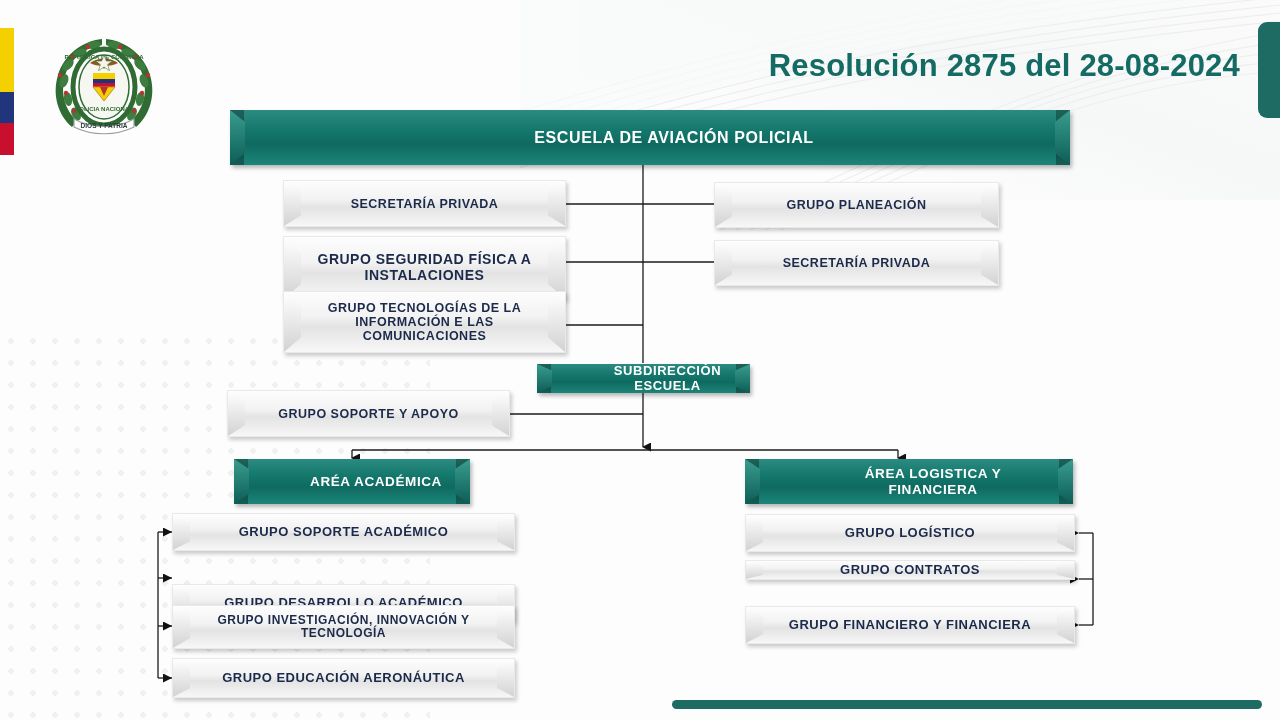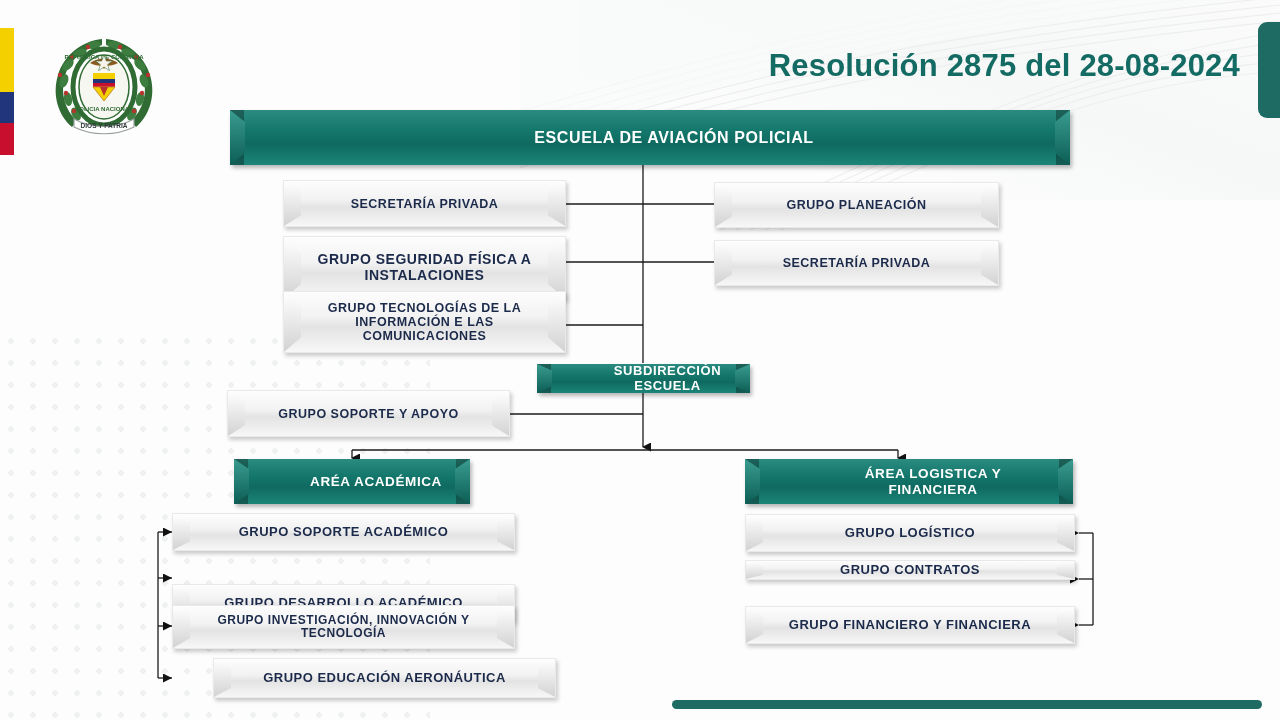--- a/index.html
+++ b/index.html
@@ -275,21 +275,21 @@
   </div>
 
   <div class="node grey" style="left:172px;top:559px;width:343px;height:38px;font-size:13px;margin-top:25px;">
     <span class="lbl">GRUPO DESARROLLO ACADÉMICO</span>
   </div>
 
   <div class="node grey" style="left:172px;top:605px;width:343px;height:44px;font-size:12px;">
     <span class="lbl">GRUPO INVESTIGACIÓN, INNOVACIÓN Y TECNOLOGÍA</span>
   </div>
 
-  <div class="node grey" style="left:172px;top:658px;width:343px;height:40px;font-size:13px;margin-left:41px;">
+  <div class="node grey" style="left:172px;top:658px;width:343px;height:40px;font-size:13px;">
     <span class="lbl">GRUPO EDUCACIÓN AERONÁUTICA</span>
   </div>
 
   <div class="node grey" style="left:745px;top:514px;width:330px;height:38px;font-size:13px;">
     <span class="lbl">GRUPO LOGÍSTICO</span>
   </div>
 
   <div class="node grey" style="left:745px;top:560px;width:330px;height:20px;font-size:13px;">
     <span class="lbl">GRUPO CONTRATOS</span>
   </div>

